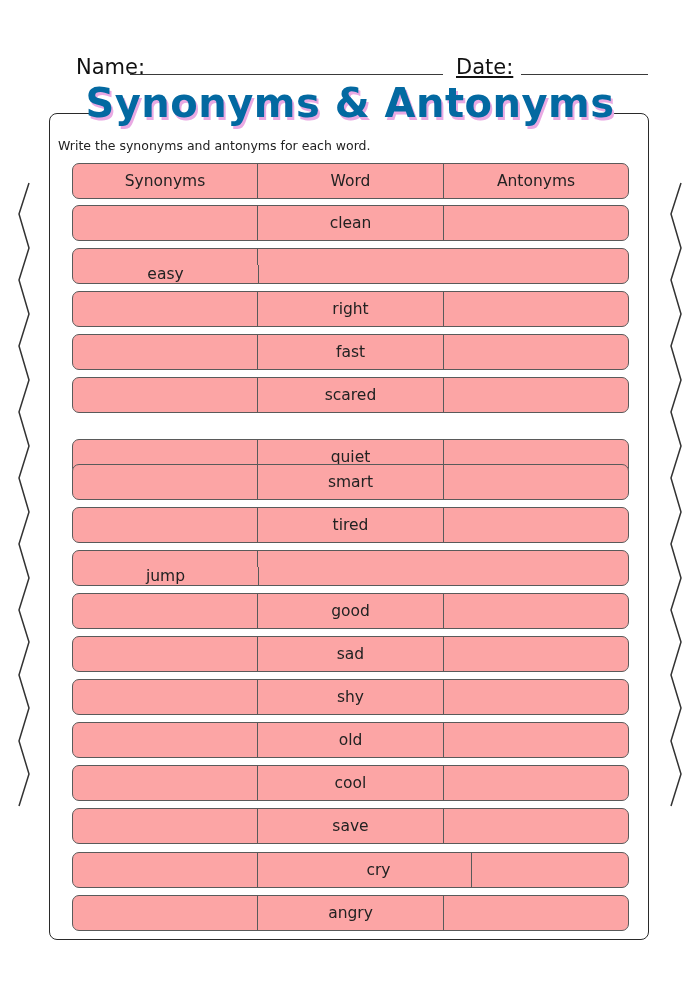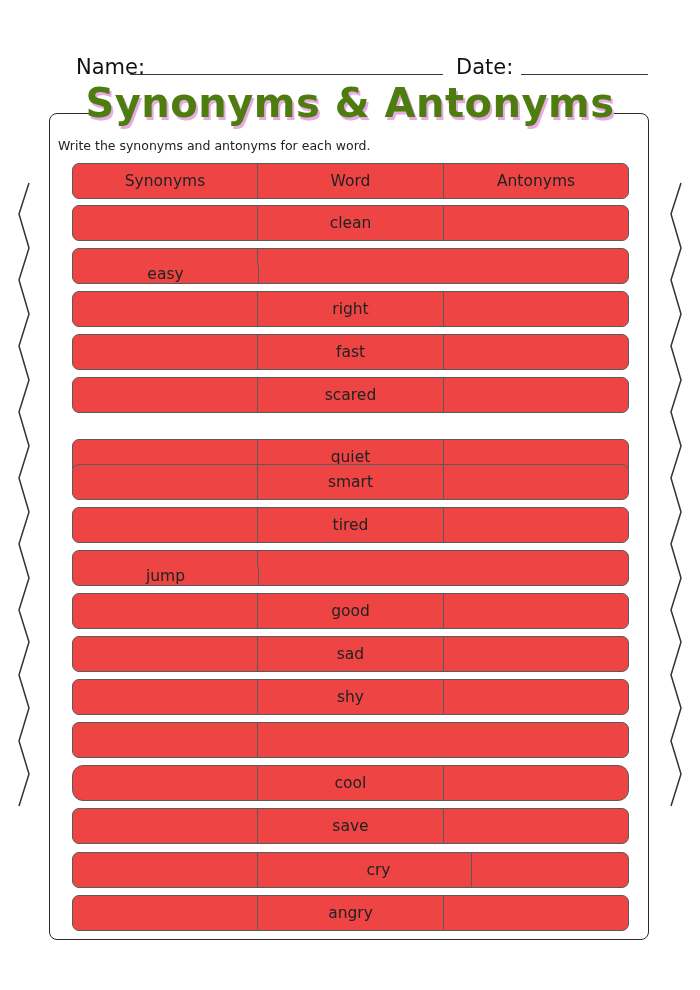--- a/index.html
+++ b/index.html
@@ -18,31 +18,31 @@
     position: absolute; left: 49px; top: 113px; width: 600px; height: 827px;
     border: 1.6px solid #2a2a2a; border-radius: 8px; box-sizing: border-box;
   }
   .title-mask {
     position: absolute; left: 90px; top: 100px; width: 518px; height: 26px;
     background: #fff;
   }
   .title {
     position: absolute; left: 0; width: 700px; top: 80px; text-align: center;
     font-family: "DejaVu Sans", sans-serif; font-weight: 700; font-size: 40px;
-    letter-spacing: 0.5px; color: #4d7c0f;
+    letter-spacing: 0.5px; color: #0369a1;
     text-shadow: 2px 3px 0 #e9a9e3;
   }
   .instructions {
     position: absolute; left: 58px; top: 138px; font-size: 12.5px; color: #222;
     font-family: "DejaVu Sans", sans-serif;
   }
   .table { position: absolute; left: 72px; top: 163px; width: 557px; }
   .row {
     position: absolute; left: 0; width: 557px; height: 36px; box-sizing: border-box;
-    border: 1.4px solid #5a5a5a; border-radius: 7px; display: flex; background: #ef4444;
+    border: 1.4px solid #5a5a5a; border-radius: 7px; display: flex; background: #fca5a5;
   }
   .cell {
     height: 100%; box-sizing: border-box; display: flex; align-items: center;
     justify-content: center; font-size: 15.5px; color: #222;
     font-family: "DejaVu Sans", sans-serif;
   }
   .c1 { width: 185px; border-right: 1.4px solid #5a5a5a; }
   .c2 { width: 186px; border-right: 1.4px solid #5a5a5a; }
   .c3 { flex: 1; }
   .zig { position: absolute; top: 0; left: 0; }
@@ -50,21 +50,21 @@
 </head>
 <body>
 
 <svg class="zig" width="700" height="990">
   <polyline fill="none" stroke="#333" stroke-width="1.5" points="29,183 19,214 29,248 19,280 29,314 19,346 29,380 19,412 29,446 19,478 29,512 19,544 29,578 19,610 29,642 19,675 29,708 19,741 29,774 19,806"></polyline>
   <polyline fill="none" stroke="#333" stroke-width="1.5" points="681,183 671,214 681,248 671,280 681,314 671,346 681,380 671,412 681,446 671,478 681,512 671,544 681,578 671,610 681,642 671,675 681,708 671,741 681,774 671,806"></polyline>
 </svg>
 
 <div class="hdr-label" style="left:76px;">Name:</div>
 <div class="hdr-line" style="left:130px; width:313px;"></div>
-<div class="hdr-label" style="left:456px;">Date:</div>
+<div class="hdr-label" style="left:456px;text-decoration:underline;">Date:</div>
 <div class="hdr-line" style="left:521px; width:127px;"></div>
 
 <div class="frame"></div>
 <div class="title-mask"></div>
 <div class="title">Synonyms &amp; Antonyms</div>
 
 <div class="instructions">Write the synonyms and antonyms for each word.</div>
 
 <div class="table">
   <div class="row" style="top:0px;">
@@ -128,23 +128,24 @@
         <div class="cell c2">sad</div>
         <div class="cell c3"></div>
       </div>
       <div class="row" style="top: 516px; justify-content: flex-end;">
         <div class="cell c1"></div>
         <div class="cell c2">shy</div>
         <div class="cell c3"></div>
       </div>
       <div class="row" style="top: 559px;">
         <div class="cell c1"></div>
+        <div class="cell c2">old</div>
         <div class="cell c3"></div>
       </div>
-      <div class="row" style="top: 602px; border-radius: 11px;">
+      <div class="row" style="top: 602px;">
         <div class="cell c1"></div>
         <div class="cell c2">cool</div>
         <div class="cell c3"></div>
       </div>
       <div class="row" style="top: 645px;">
         <div class="cell c1"></div>
         <div class="cell c2">save</div>
         <div class="cell c3"></div>
       </div>
       <div class="row" style="top: 689px; gap: 28px;">

